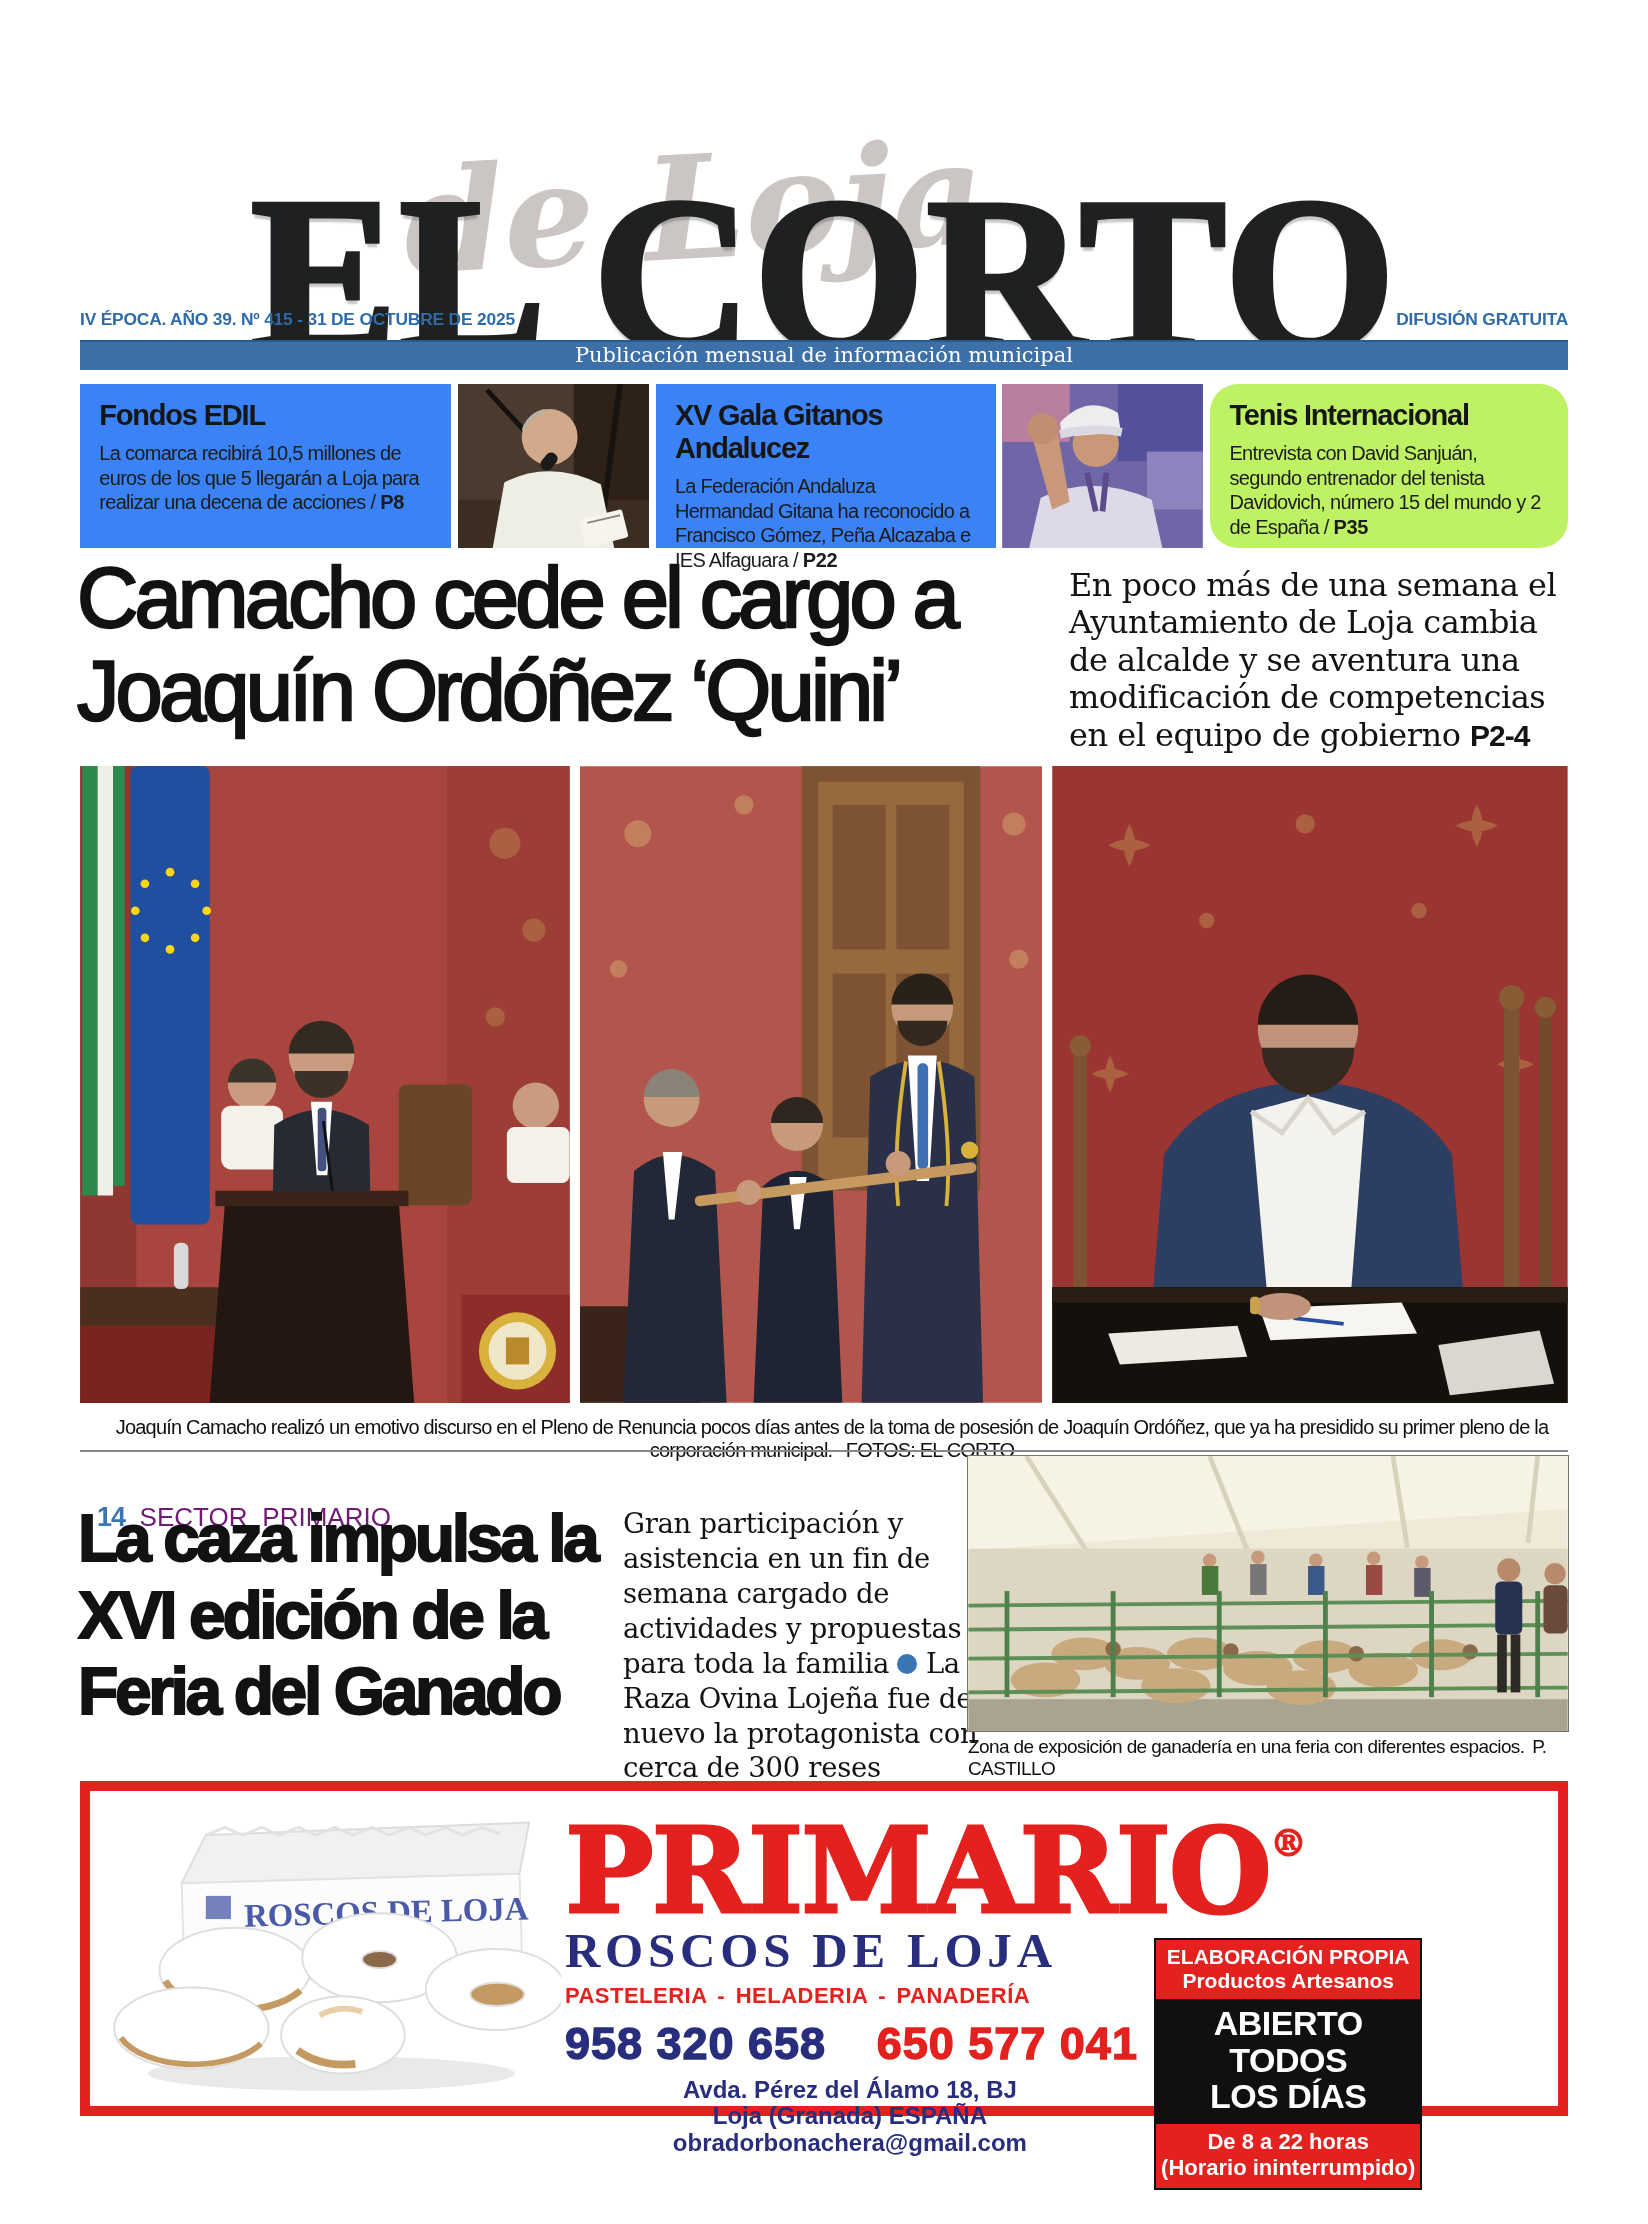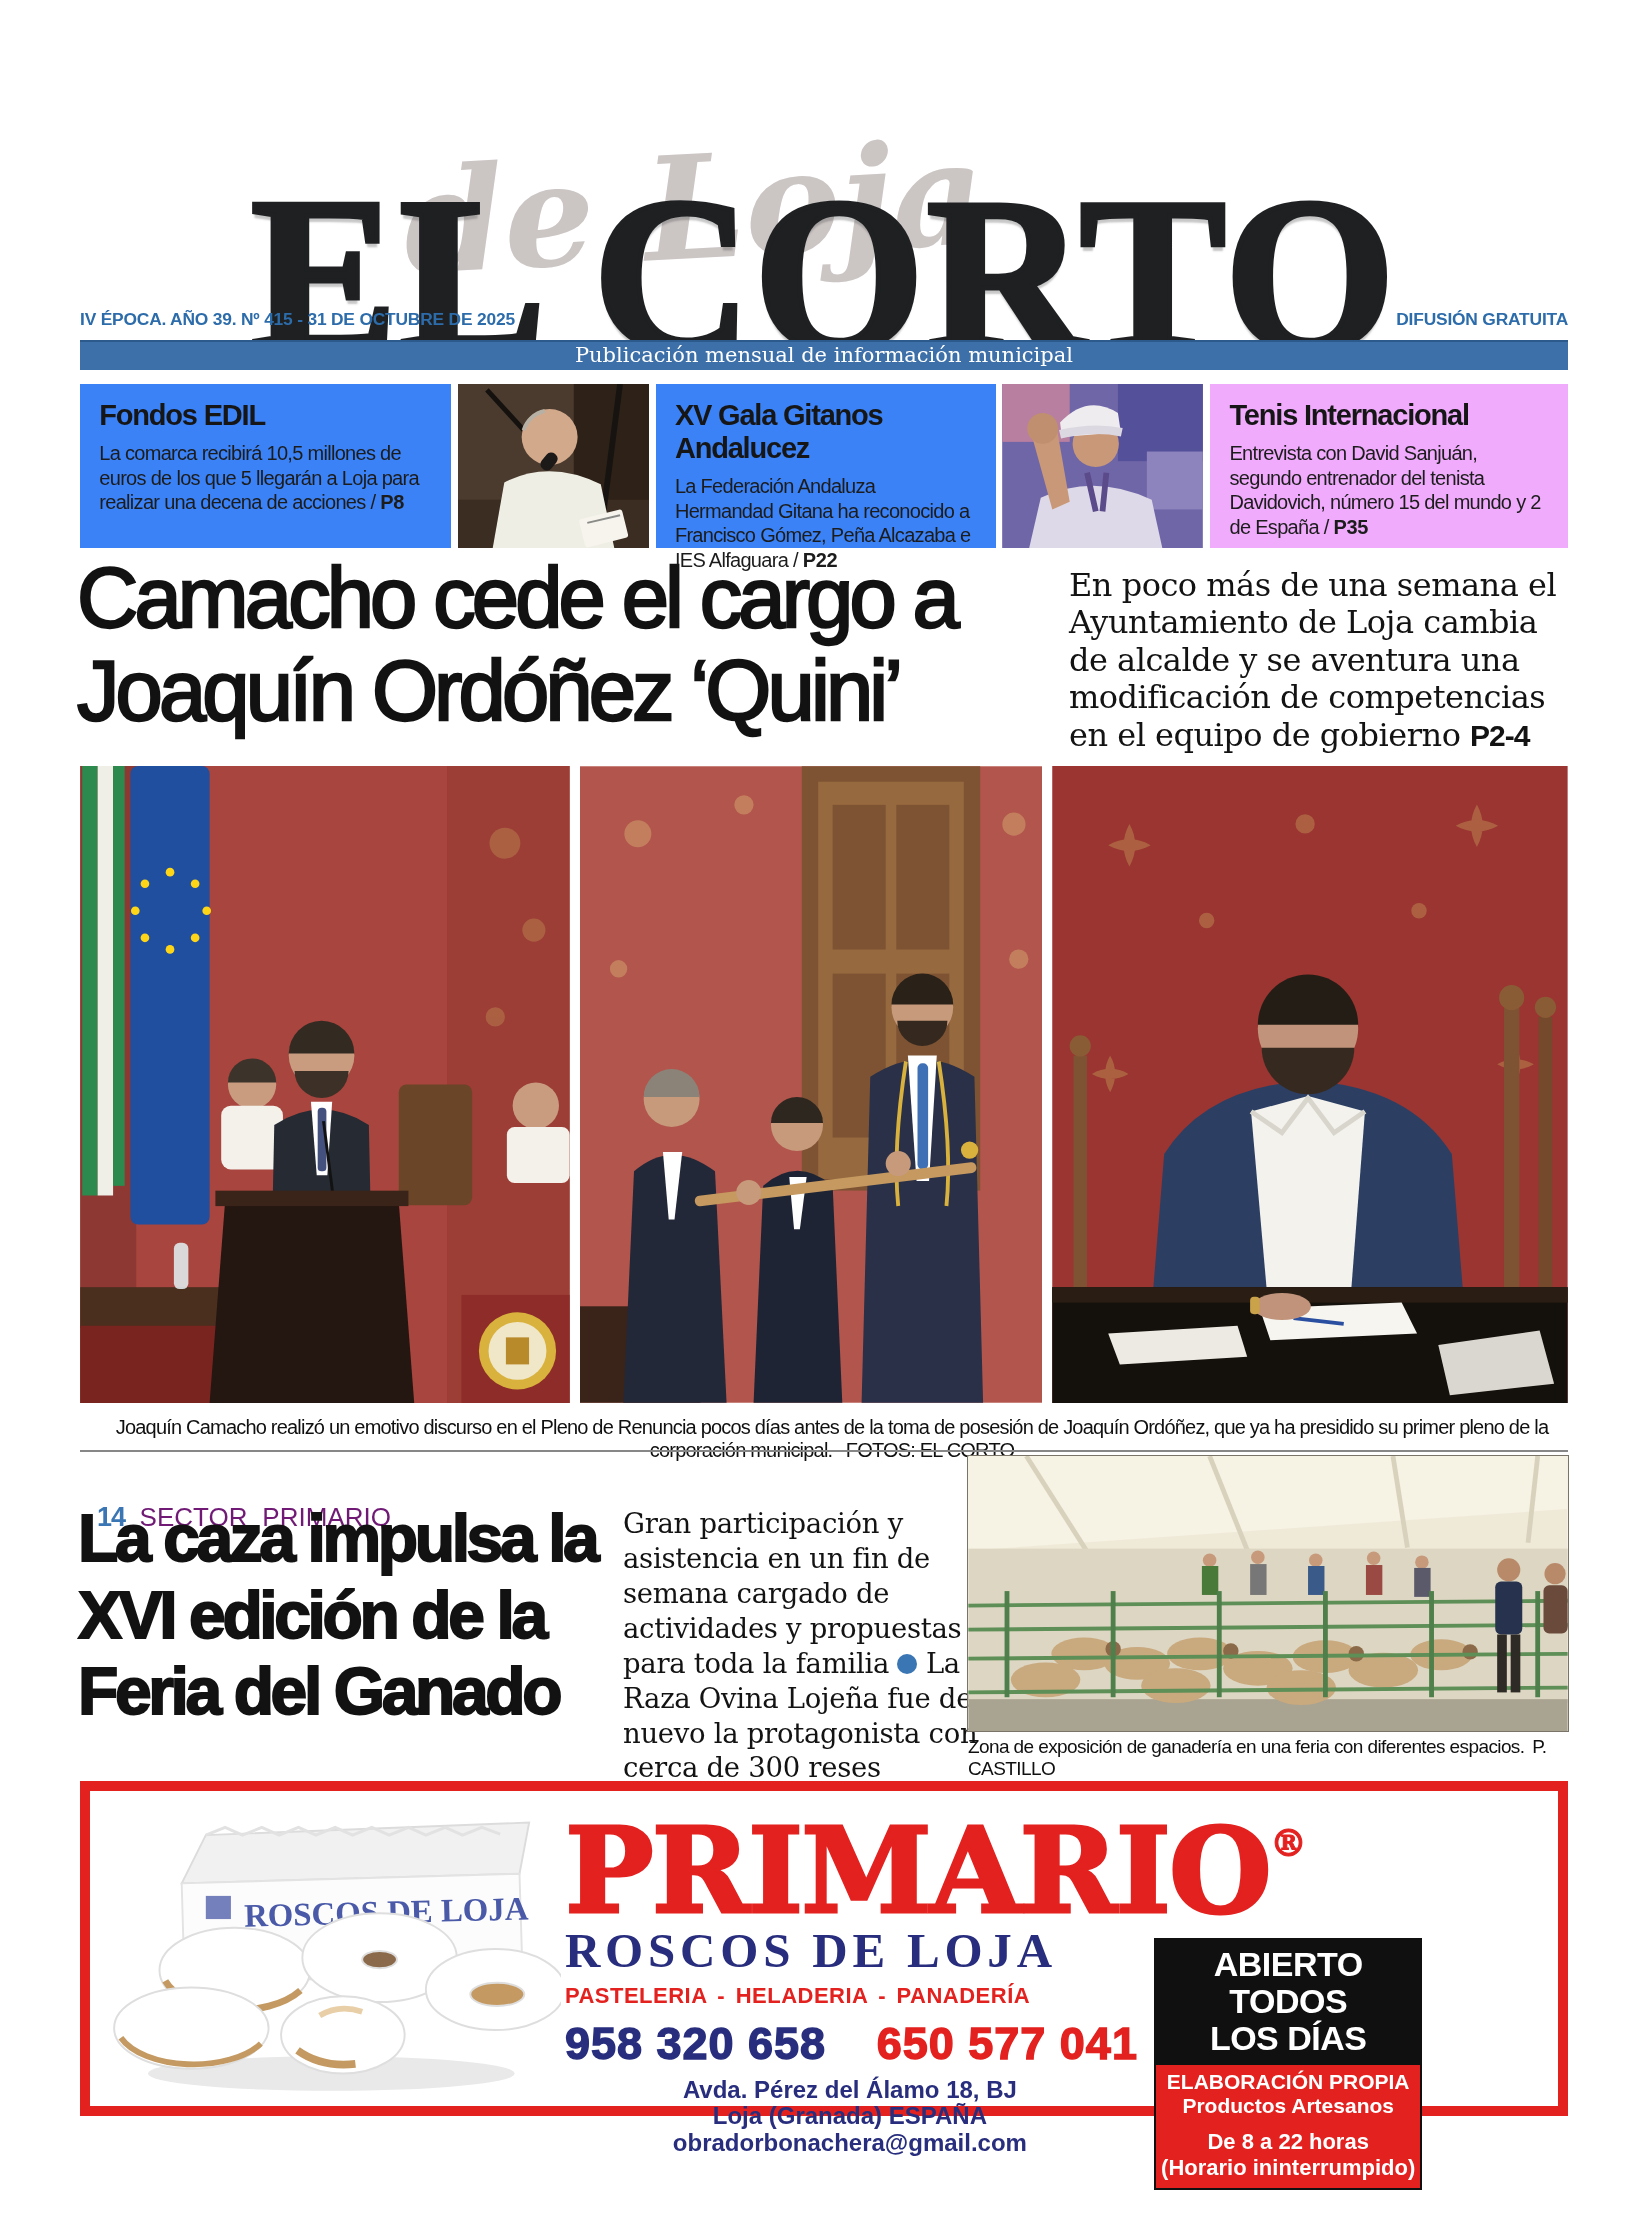--- a/index.html
+++ b/index.html
@@ -19,21 +19,21 @@
   .dateline{position:absolute;top:309px;left:80px;width:1488px;display:flex;
     justify-content:space-between;align-items:flex-end;
     font-size:17.4px;font-weight:700;color:#2d6cab;letter-spacing:-0.2px;z-index:3;}
   .banner{position:absolute;top:340px;left:80px;width:1488px;height:30px;background:#3d70a8;
     border-top:2.9px solid #2c5a8c;box-sizing:border-box;text-align:center;z-index:3;}
   .banner span{color:#fff;font-family:"DejaVu Serif",serif;font-size:21px;line-height:27px;}
 
   
   .teasers{position:absolute;top:384px;left:80px;width:1488px;height:164px;display:flex;gap:6.8px;}
   .tbox{box-sizing:border-box;padding:15.4px 17.4px 0 19.3px;background:#3b82f6;}
-  .tbox.blue{background:#f0abfc;}
+  .tbox.blue{background:#bef264;border-radius:28px;}
   .tbox h4{margin:0 0 8.7px 0;font-size:29px;font-weight:700;letter-spacing:-1.2px;color:#161616;}
   .tbox p{margin:0;font-size:20px;line-height:1.23;letter-spacing:-0.7px;color:#1c1c1c;}
   .tbox p b{letter-spacing:-0.3px;}
   .tphoto{overflow:hidden;}
   .tphoto svg{display:block;width:100%;height:100%;}
 
   
   .lead-headline{position:absolute;top:552px;left:77px;width:994px;margin:0;
     font-size:85px;font-weight:400;line-height:1.09;letter-spacing:-3.9px;color:#121212;
     -webkit-text-stroke:2.4px #121212;}
@@ -410,27 +410,27 @@
             <span class="p2">650 577 041</span>
           </div>
           <div class="ad-address">
             <div>Avda. Pérez del Álamo 18, BJ</div>
             <div>Loja (Granada) ESPAÑA</div>
             <div>obradorbonachera@gmail.com</div>
           </div>
         </div>
         <div class="ad-right">
           <div class="info-box">
+            <div class="bar red1">
+              <div>ELABORACIÓN PROPIA</div>
+              <div>Productos Artesanos</div>
+            </div>
             <div class="bar black">
               <div>ABIERTO TODOS</div>
               <div>LOS DÍAS</div>
-            </div>
-            <div class="bar red1">
-              <div>ELABORACIÓN PROPIA</div>
-              <div>Productos Artesanos</div>
             </div>
             <div class="bar red2">
               <div>De 8 a 22 horas</div>
               <div>(Horario ininterrumpido)</div>
             </div>
           </div>
         </div>
       </div>
     </div>
   </div>

